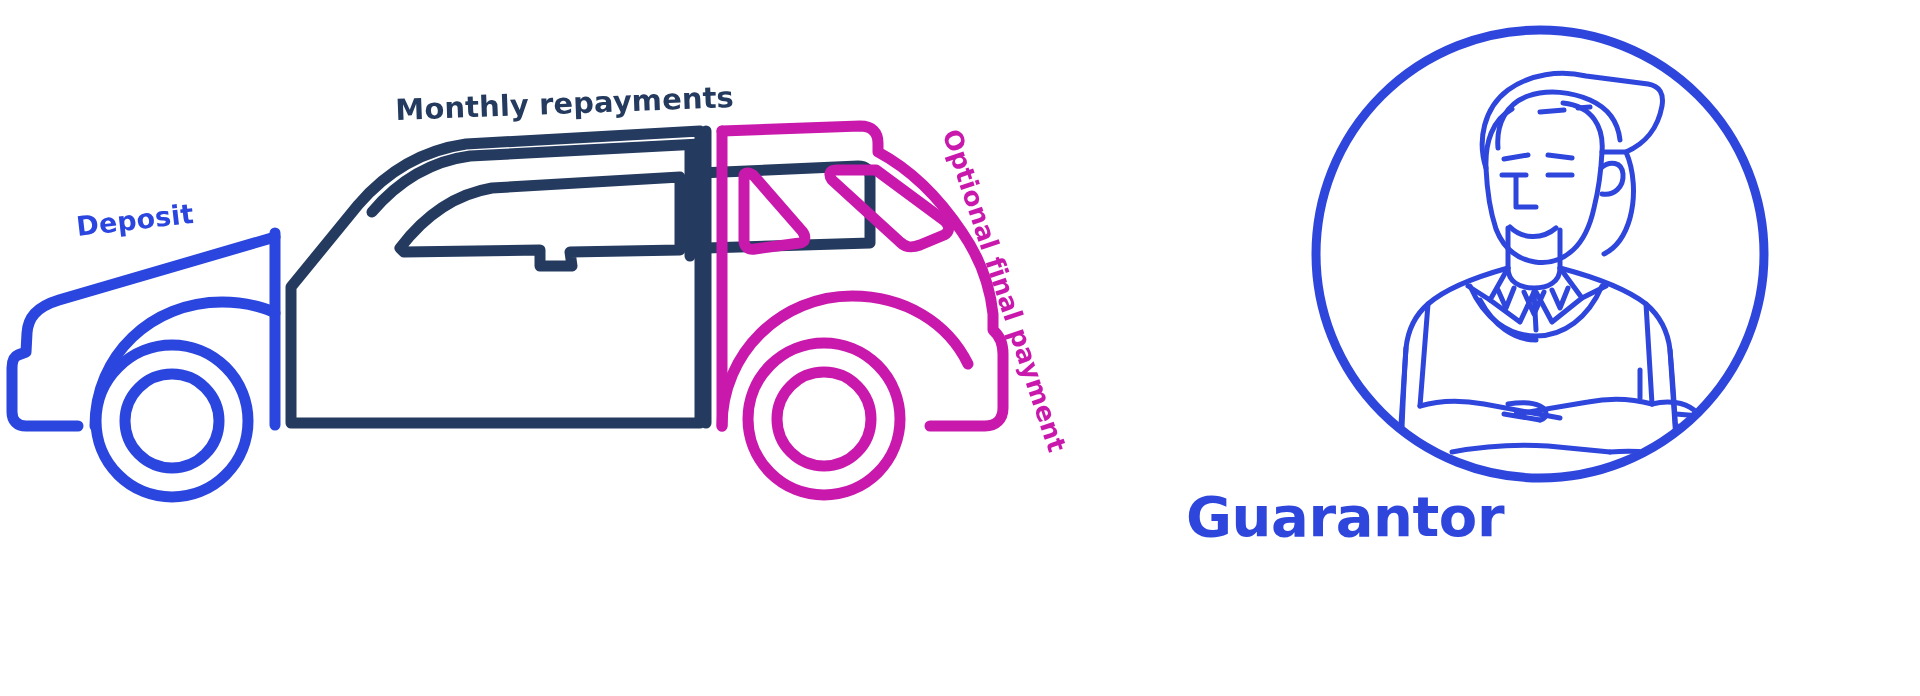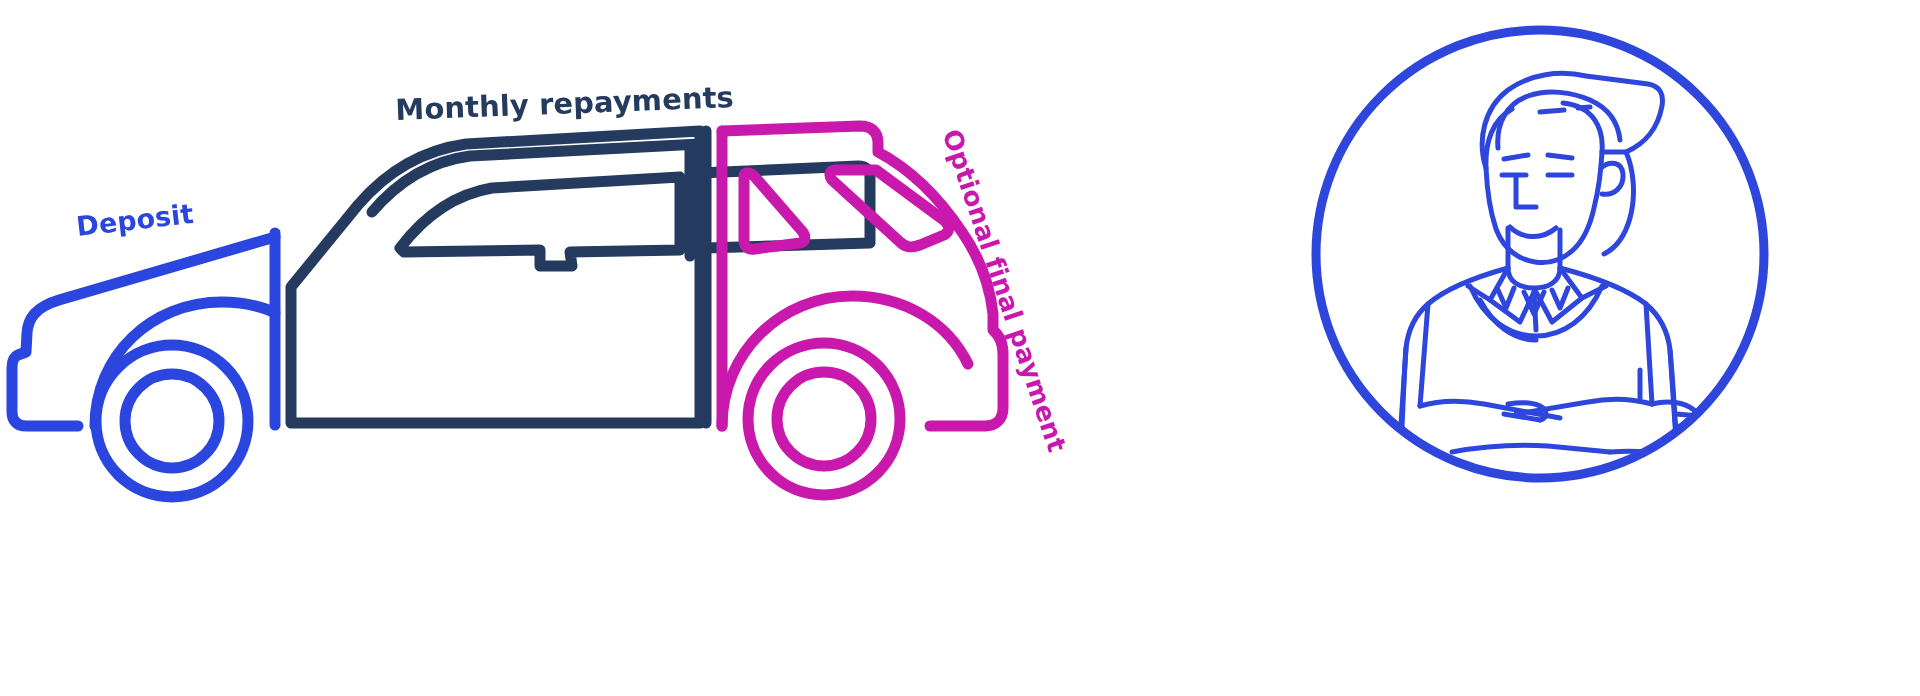--- a/index.html
+++ b/index.html
@@ -283,14 +283,15 @@
       </g>
     </g>
   </svg>
 
   <div class="label" id="label-deposit" style="color:#2B46DE;">Deposit</div>
 
   <div class="label" id="label-monthly" style="color:#243A5E;">Monthly repayments</div>
 
   <div class="label" id="label-optional" style="color:#C919AC;">Optional final payment</div>
 
+  <div class="label" id="label-guarantor" style="color:#2E46DC;">Guarantor</div>
 
 </div>
 
 </body></html>

